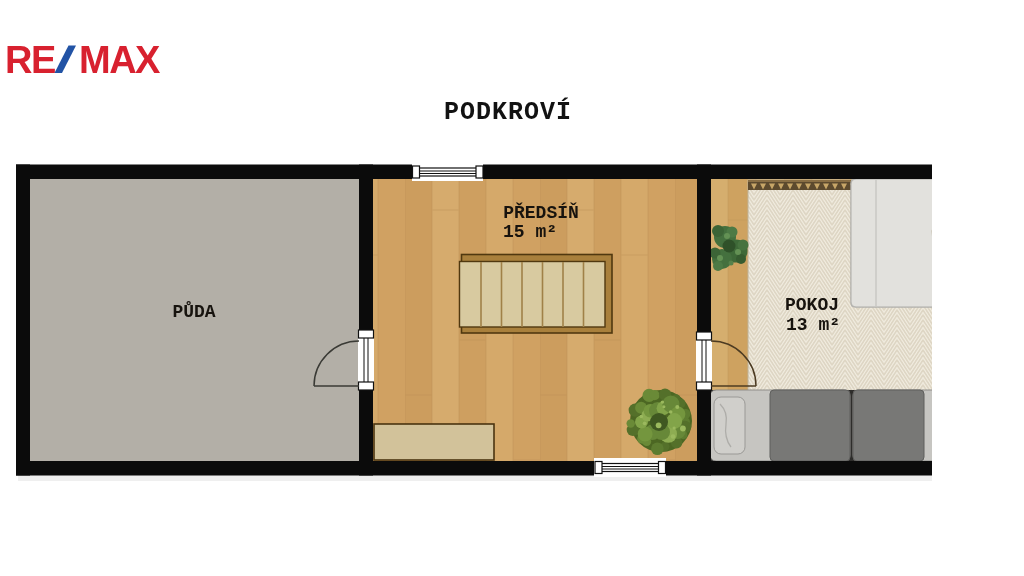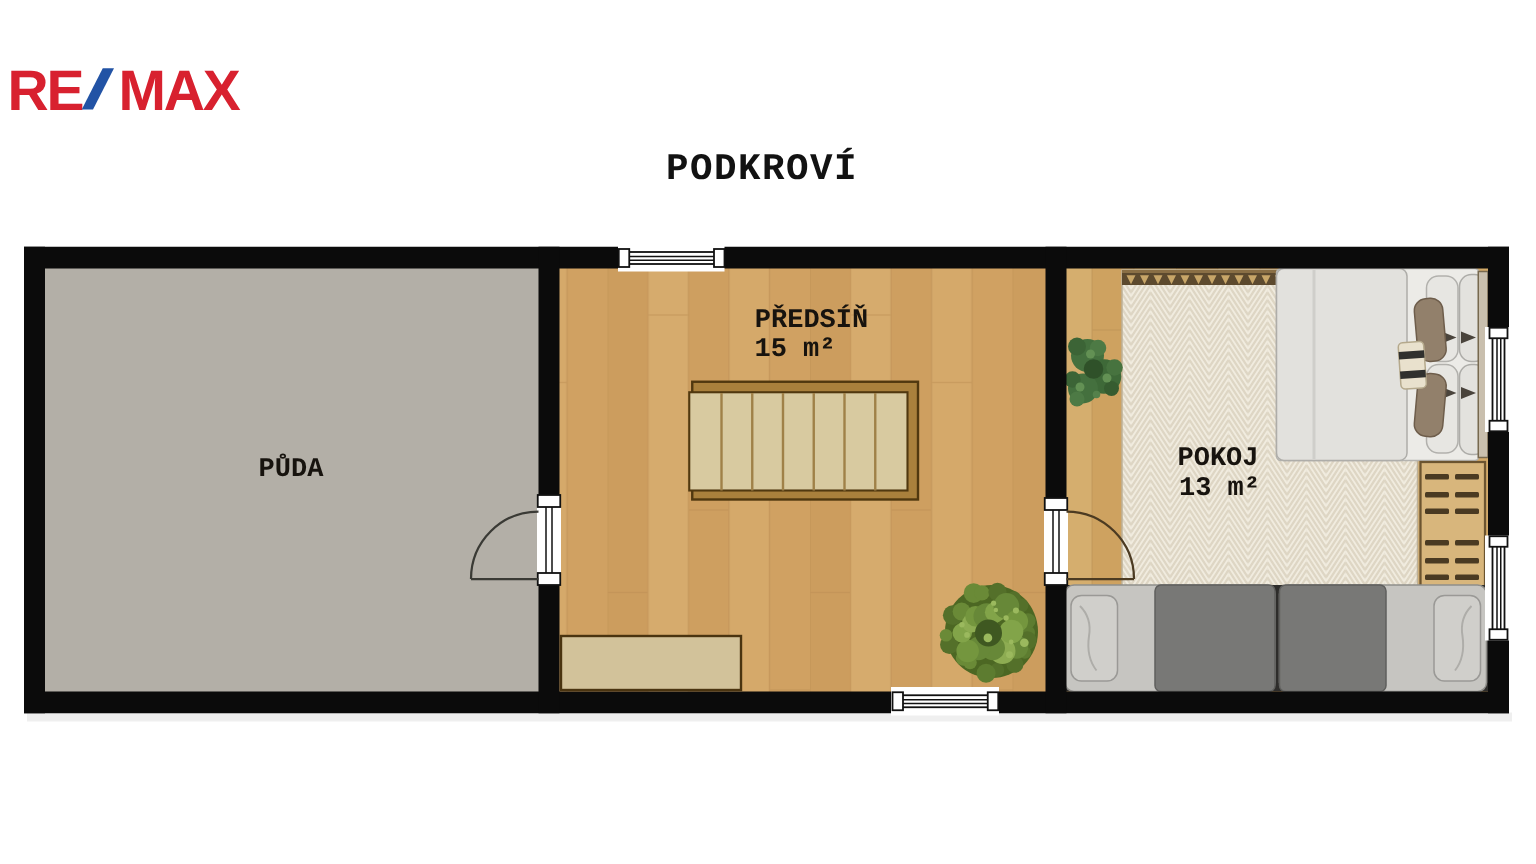--- a/index.html
+++ b/index.html
@@ -1,16 +1,16 @@
 <!DOCTYPE html>
 <html><head>
 <meta charset="utf-8">
 <style>
   html,body{margin:0;padding:0;background:#ffffff;}
-  #page{position:relative;width:1024px;height:576px;background:#ffffff;overflow:hidden;}
+  #page{position:relative;width:932px;height:576px;background:#ffffff;overflow:hidden;}
   svg{display:block;}
   text{font-family:"Liberation Mono", monospace;font-weight:bold;}
 </style>
 </head>
 <body>
 <div id="page">
 <svg width="1024" height="576" viewBox="0 0 1024 576">
 <defs>
   <pattern id="wood1" width="135" height="300" patternUnits="userSpaceOnUse">
     <rect width="135" height="300" fill="#d1a465"></rect>

